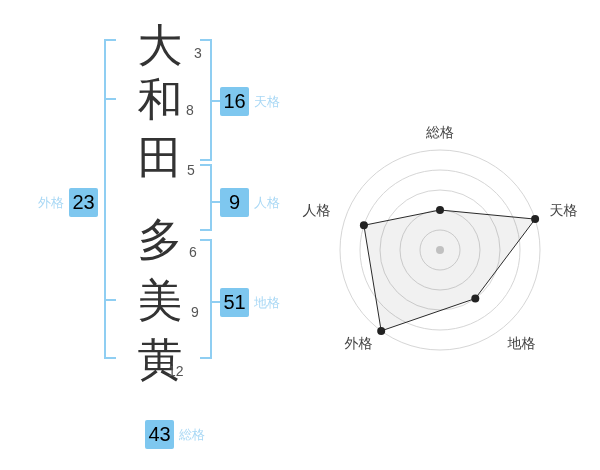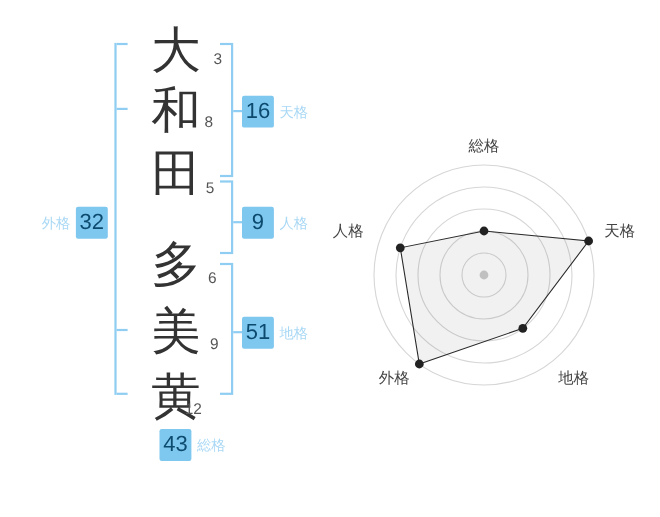--- a/index.html
+++ b/index.html
@@ -11,21 +11,21 @@
     position:absolute; left:136px; width:48px; height:48px; line-height:48px;
     text-align:center; font-size:45px; color:#333;
     font-family:"DejaVu Sans","Liberation Sans",sans-serif;
   }
   .stroke {
     position:absolute; font-size:14px; line-height:14px; color:#555;
   }
   .bl { position:absolute; background:#8FCEF2; }
   .badge-group { position:absolute; display:flex; align-items:center; gap:5px; }
   .badge {
-    width:29px; height:29px; background:#7EC7EF; color:#0c4a6e;
+    width:29px; height:29px; background:#7EC7EF; color:#000000;
     font-size:20px; line-height:29px; text-align:center; border-radius:2px;
     flex:0 0 auto;
   }
   .badge-label { font-size:13px; color:#A9D8F5; white-space:nowrap; }
   #radar-svg { position:absolute; left:300px; top:100px; }
 </style>
 </head>
 <body>
 
 <div class="canvas">
@@ -75,24 +75,24 @@
     <div class="badge-label">人格</div>
   </div>
 
   <div class="badge-group" style="left:220px;top:288px">
     <div class="badge">51</div>
     <div class="badge-label">地格</div>
   </div>
 
   <div class="badge-group" style="left:38px;top:188px">
     <div class="badge-label">外格</div>
-    <div class="badge">32</div>
+    <div class="badge">23</div>
   </div>
 
-  <div class="badge-group" style="left:145px;top:390px">
+  <div class="badge-group" style="left:145px;top:420px">
     <div class="badge">43</div>
     <div class="badge-label">総格</div>
   </div>
 
   <svg id="radar-svg" width="292" height="272">
       <circle cx="140" cy="150" r="100.0" fill="none" stroke="#d6d6d6" stroke-width="1"></circle>
       <circle cx="140" cy="150" r="80.0" fill="none" stroke="#d6d6d6" stroke-width="1"></circle>
       <circle cx="140" cy="150" r="60.0" fill="none" stroke="#d6d6d6" stroke-width="1"></circle>
       <circle cx="140" cy="150" r="40.0" fill="none" stroke="#d6d6d6" stroke-width="1"></circle>
       <circle cx="140" cy="150" r="20.0" fill="none" stroke="#d6d6d6" stroke-width="1"></circle>

